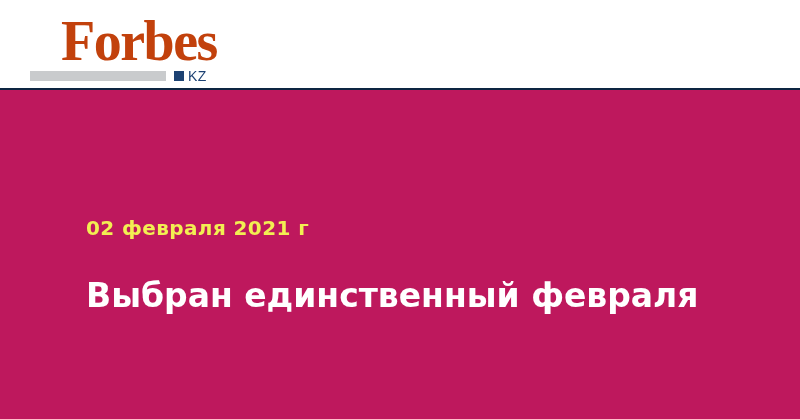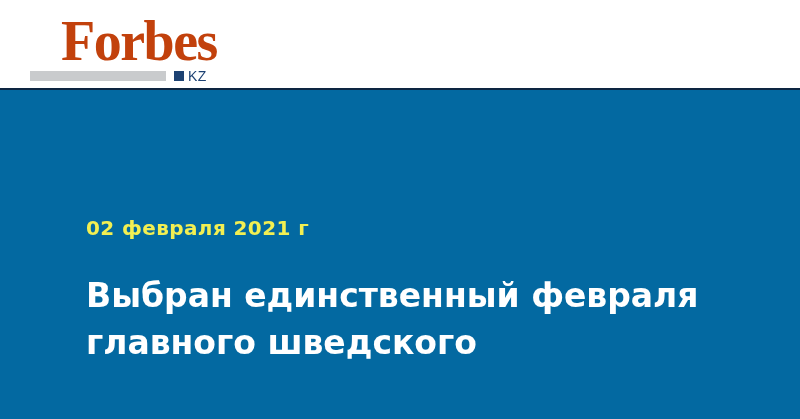--- a/index.html
+++ b/index.html
@@ -95,21 +95,21 @@
     white-space: nowrap;
   }
 
   
   .hero {
     position: absolute;
     left: 0;
     top: 90px;
     width: 800px;
     height: 329px;
-    background: #0369a1;
+    background: #be185d;
   }
 
   .article-date {
     position: absolute;
     left: 86px;
     top: 126px;
     font-family: "DejaVu Sans", sans-serif;
     font-weight: bold;
     font-size: 20px;
     line-height: 24px;
@@ -151,17 +151,16 @@
     </a>
   </div>
 
   <div class="header-rule"></div>
 
   <div class="hero">
     <div class="article-date">02 февраля 2021 г</div>
 
     <h1 class="article-title">
       <span class="line">Выбран единственный февраля</span>
-      <span class="line">главного шведского</span>
     </h1>
   </div>
 
 </div>
 
 </body></html>

